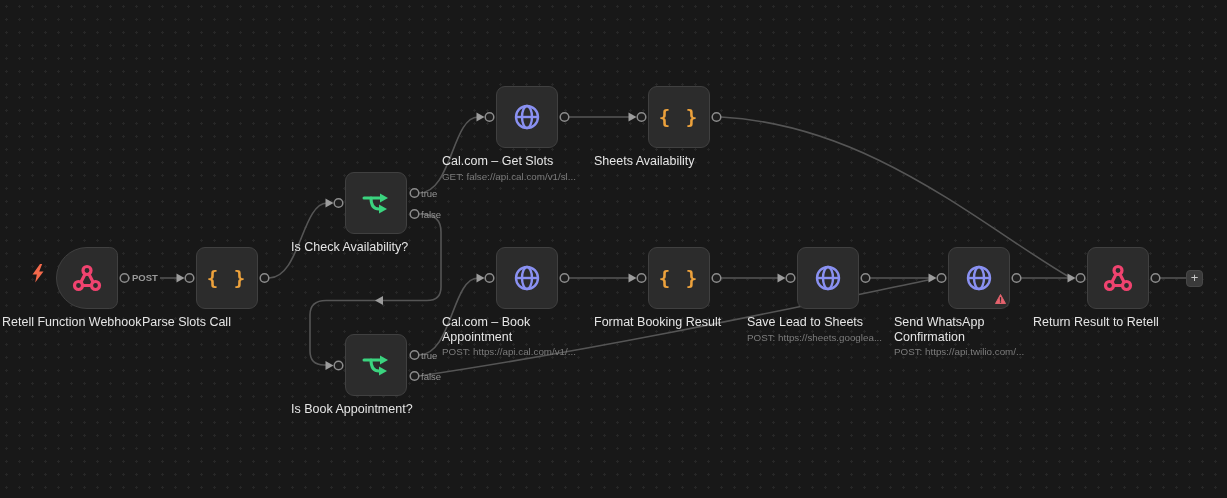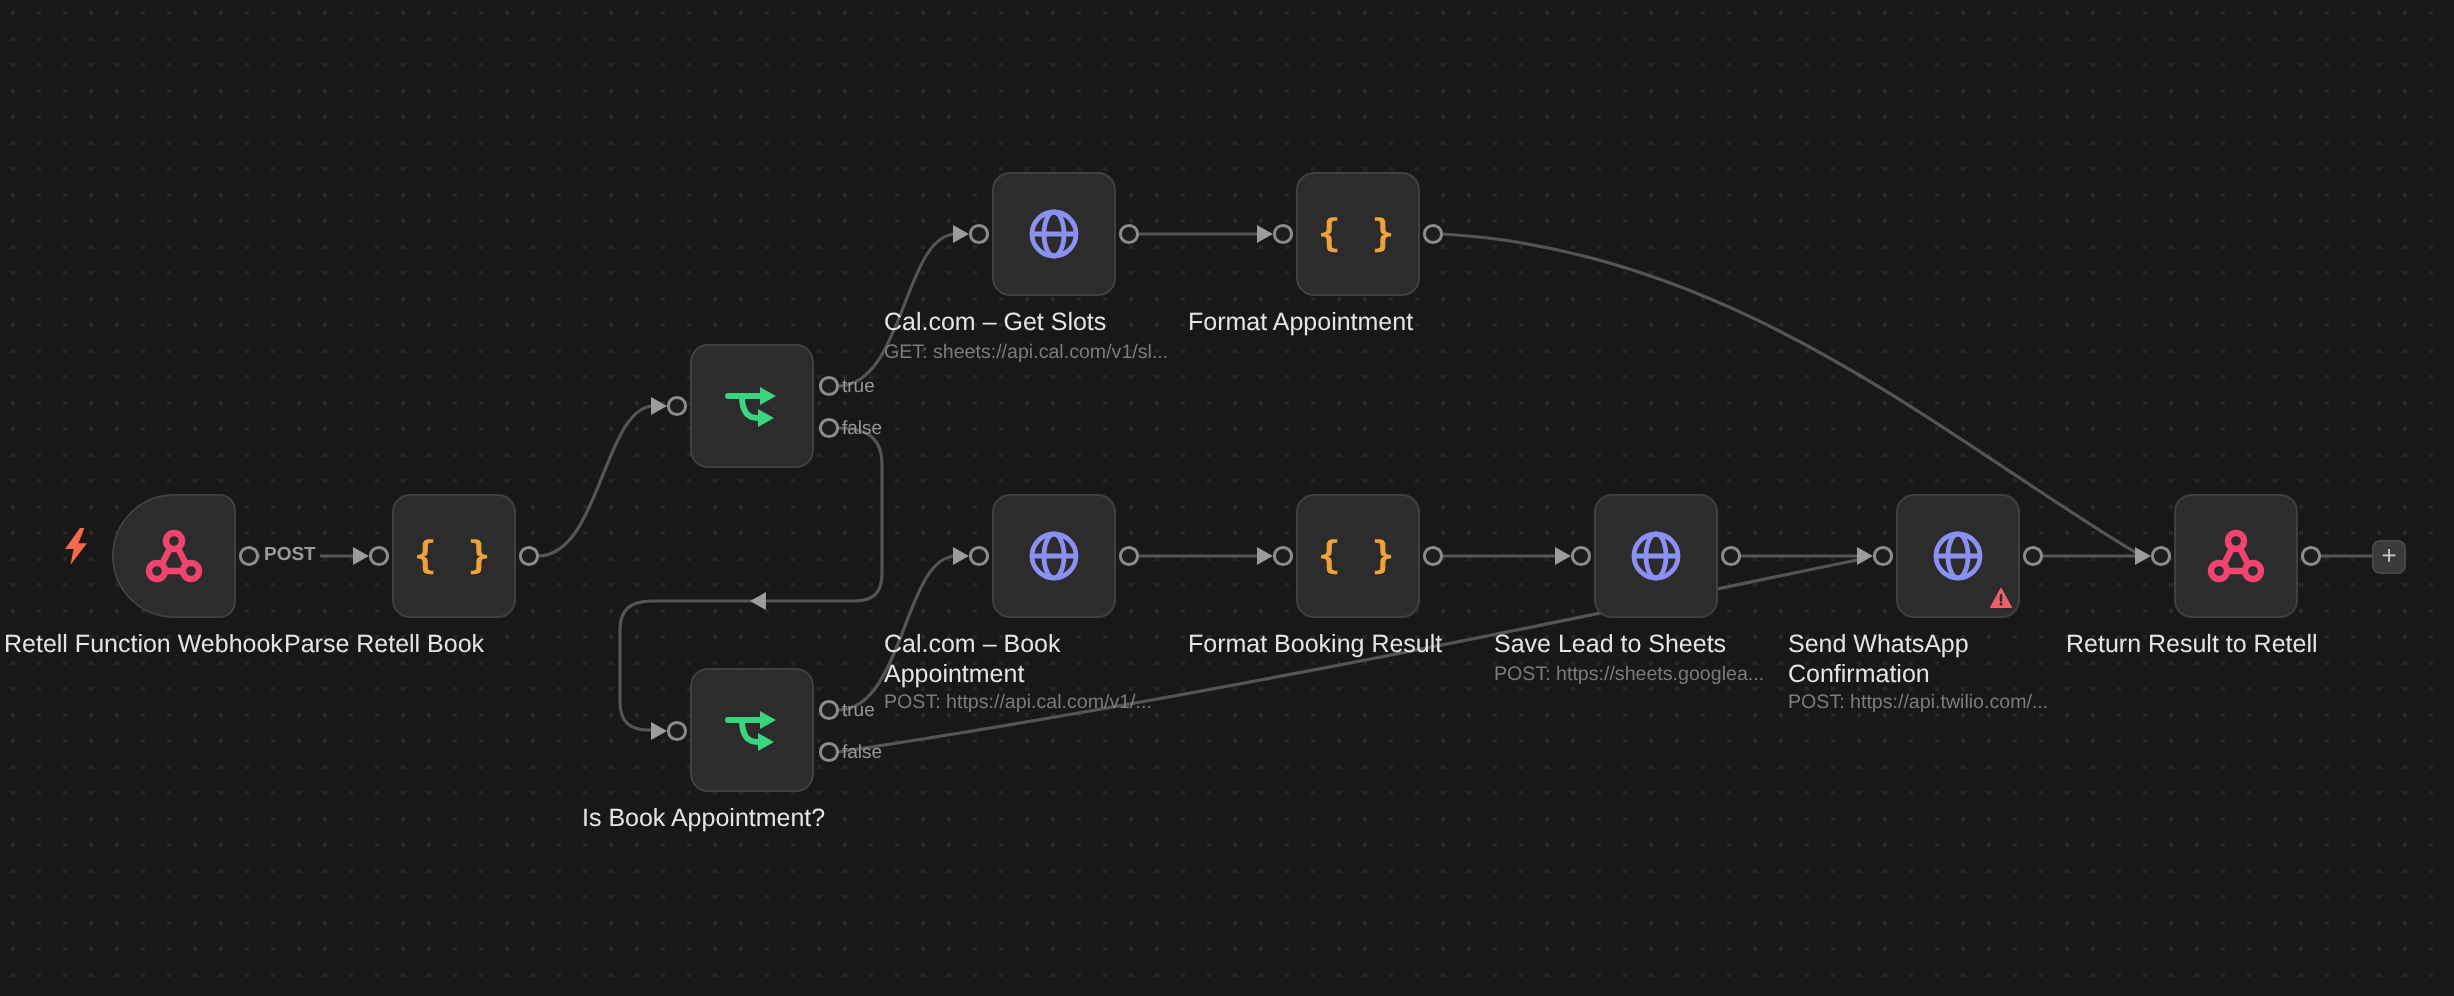--- a/index.html
+++ b/index.html
@@ -207,28 +207,31 @@
       </g>
       <polygon points="20,6.5 28,11 20,15.5" fill="#3bd47f"></polygon>
       <polygon points="19,17.5 27,22 19,26.5" fill="#3bd47f"></polygon>
     </svg>
   </div>
 
   <div class="caption" style="left:2px;top:315px">
     <div class="label">Retell Function Webhook</div>
   </div>
   <div class="caption" style="left:142px;top:315px">
-    <div class="label">Parse Retell Book</div>
+    <div class="label">Parse Slots Call</div>
+  </div>
+  <div class="caption" style="left:291px;top:240px">
+    <div class="label">Is Check Availability?</div>
   </div>
   <div class="caption" style="left:442px;top:154px">
     <div class="label">Cal.com – Get Slots</div>
-    <div class="sub">GET: sheets://api.cal.com/v1/sl...</div>
+    <div class="sub">GET: false://api.cal.com/v1/sl...</div>
   </div>
   <div class="caption" style="left:594px;top:154px">
-    <div class="label">Format Appointment</div>
+    <div class="label">Sheets Availability</div>
   </div>
   <div class="caption" style="left:442px;top:315px">
     <div class="label">Cal.com – Book
 Appointment</div>
     <div class="sub">POST: https://api.cal.com/v1/...</div>
   </div>
   <div class="caption" style="left:594px;top:315px">
     <div class="label">Format Booking Result</div>
   </div>
   <div class="caption" style="left:747px;top:315px">

